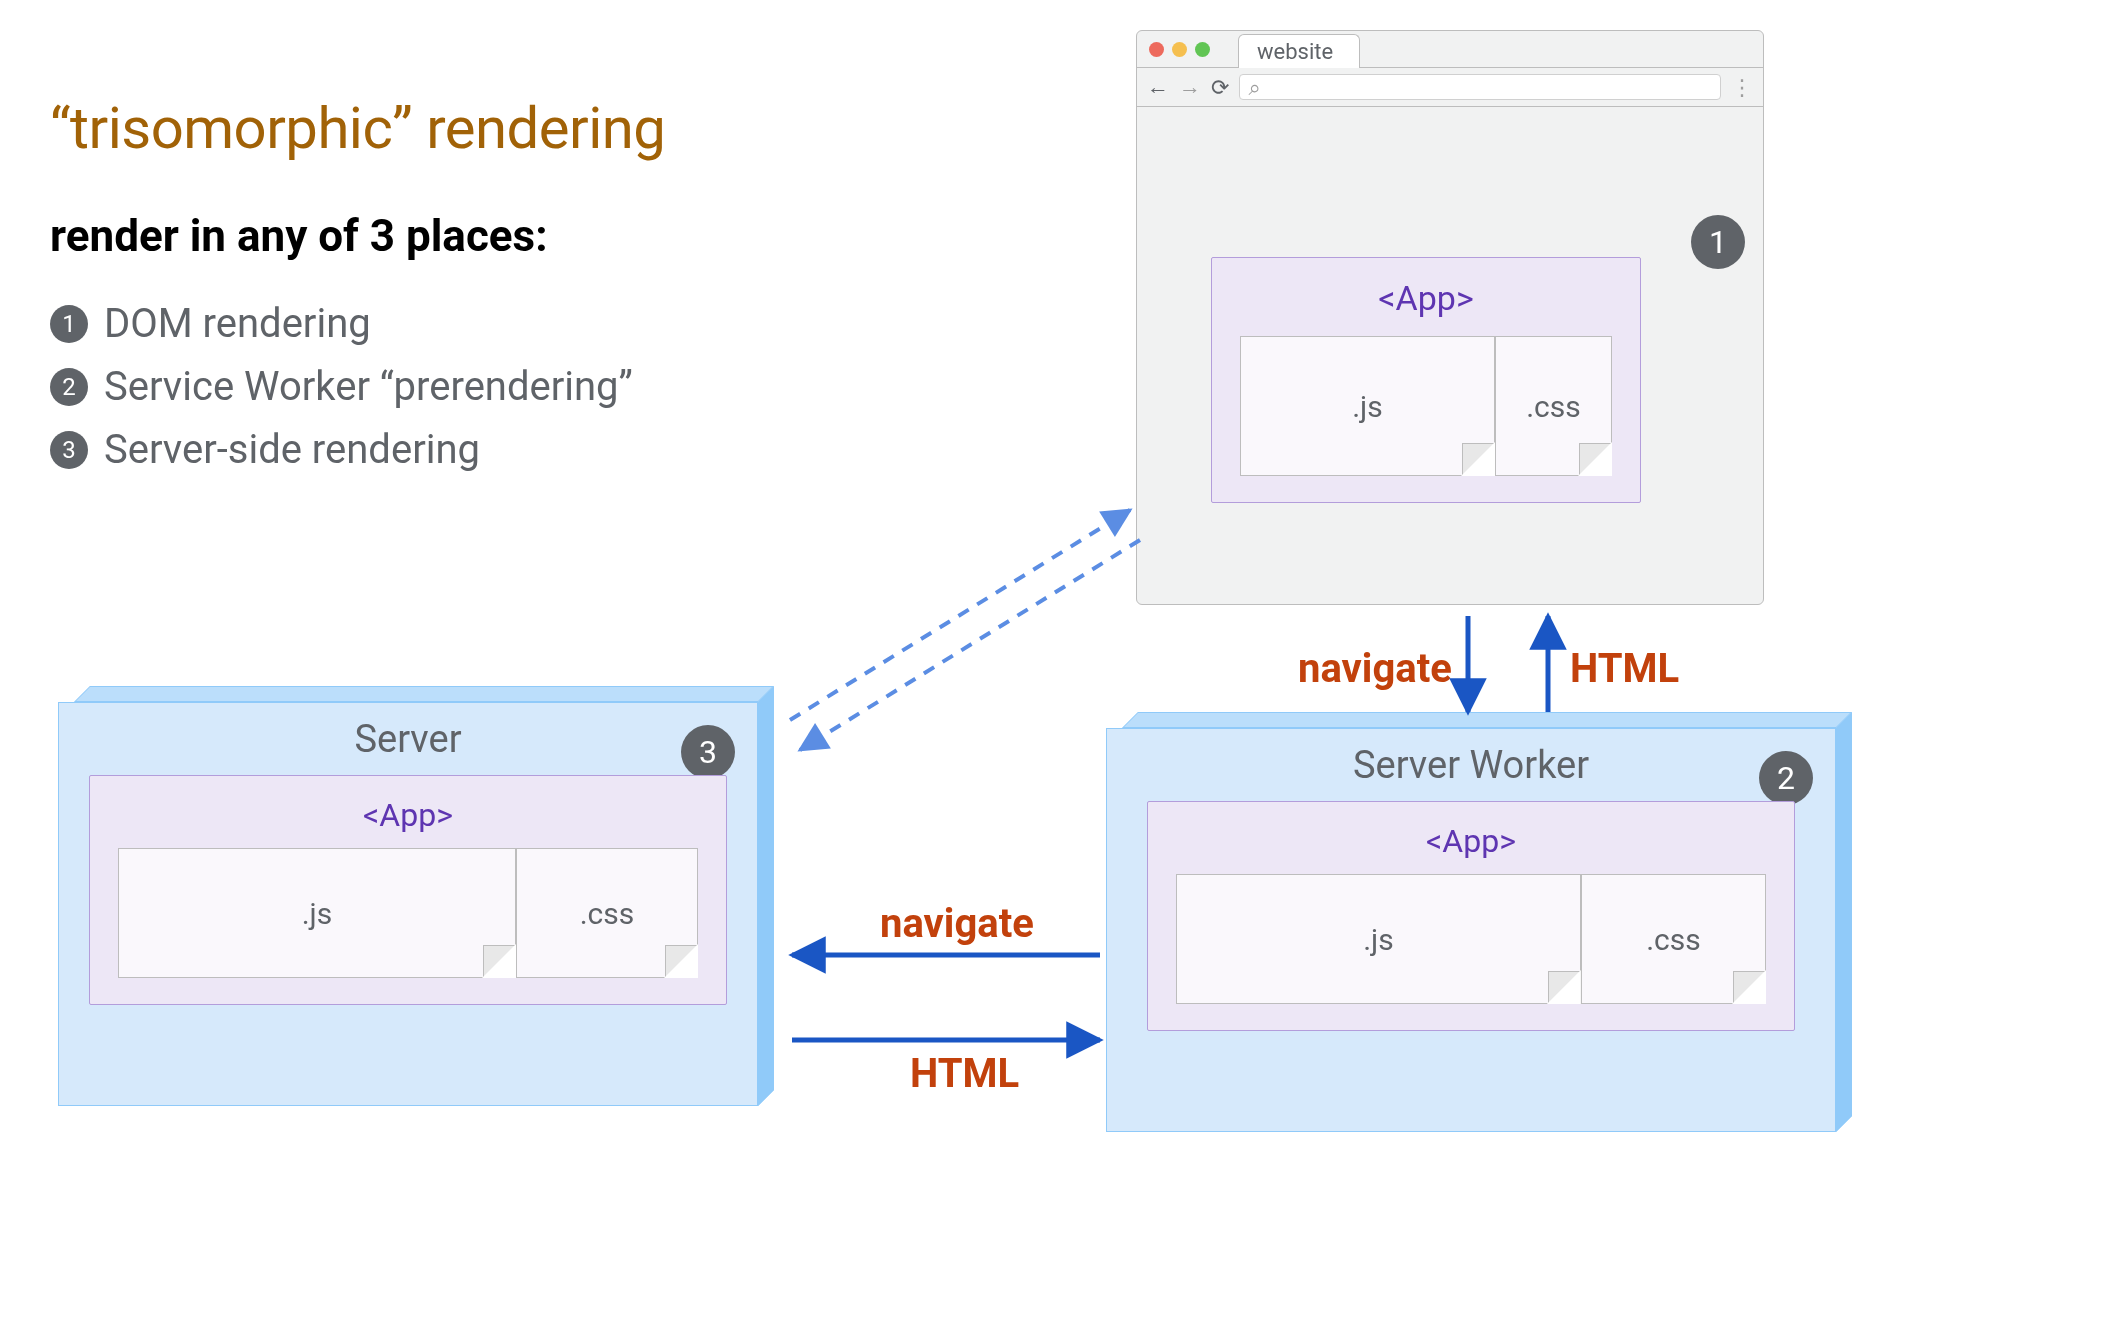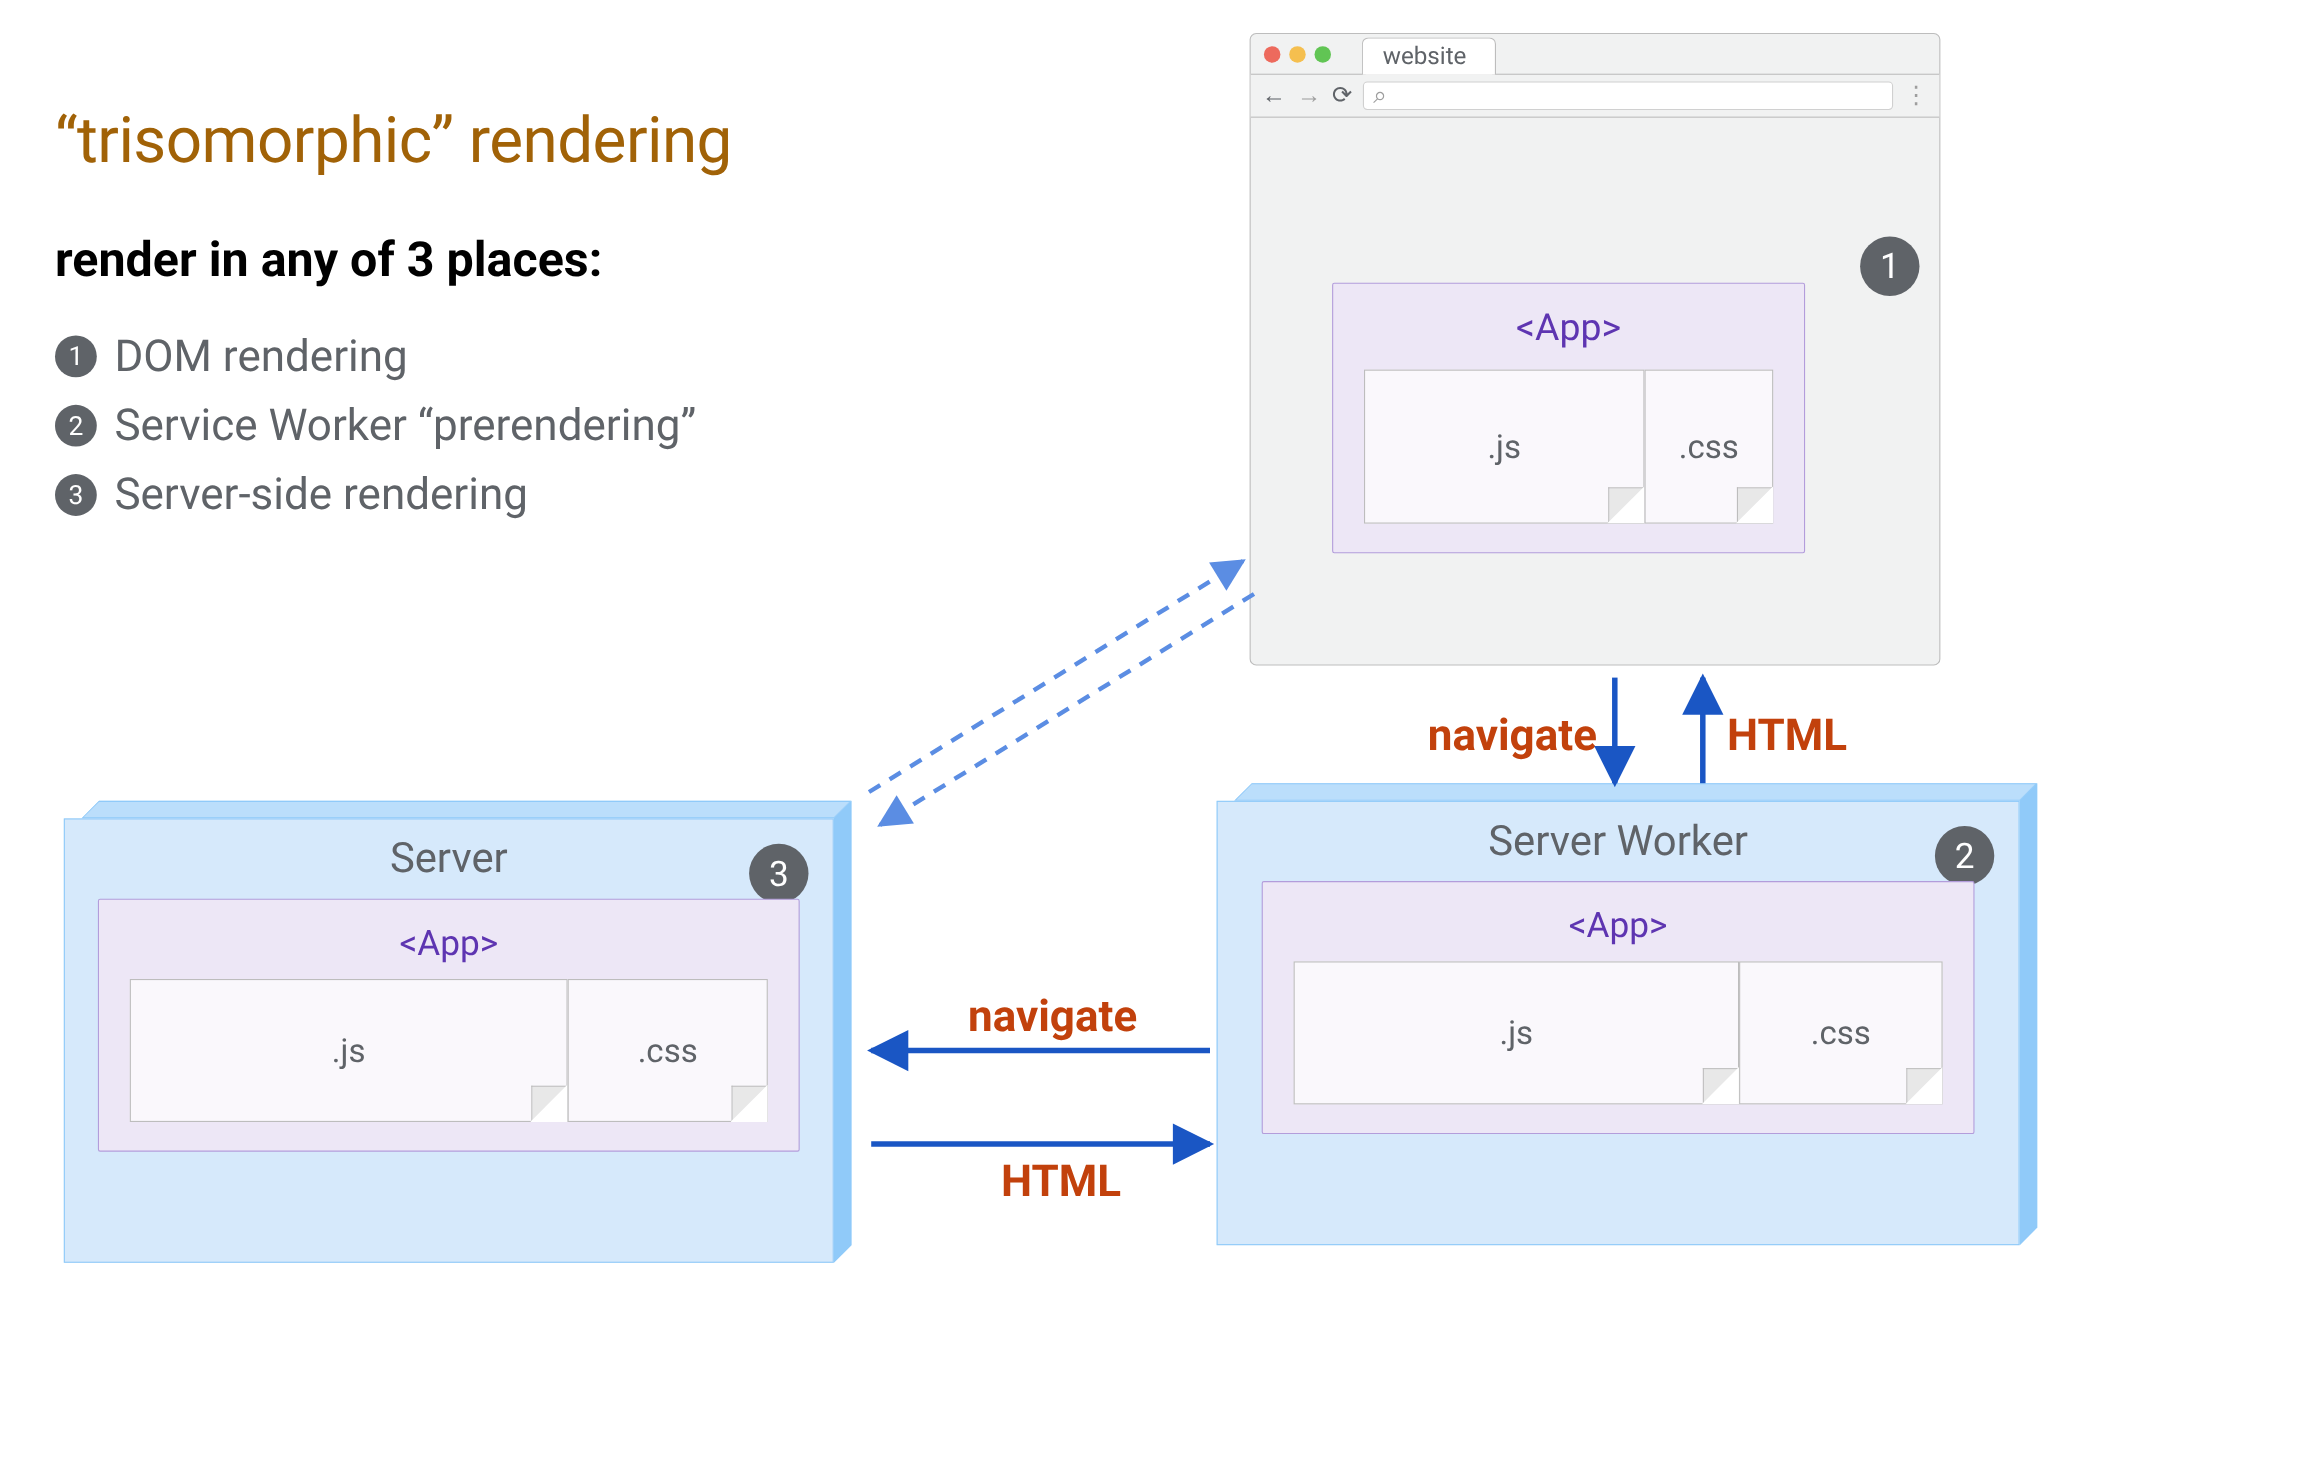--- a/index.html
+++ b/index.html
@@ -219,21 +219,21 @@
     margin-bottom: 14px;
   }
   .box3d .box-badge {
     position: absolute;
     right: 22px;
     top: 22px;
   }
   .box3d .app-panel { position: relative; left: 0; top: 0; width: auto; }
   .box3d .app-panel .app-label { font-size: 32px; margin-bottom: 14px; }
   .box3d .file.js, .box3d .file.css { height: 130px; }
-  #server-box { left: 58px; top: 728px; }
+  #server-box { left: 58px; top: 686px; }
   #sw-box { left: 1106px; top: 712px; width: 730px; }
   #sw-box .front-face { padding: 14px 40px 24px 40px; }
 
   
   svg.arrows {
     position: absolute;
     left: 0; top: 0; width: 2108px; height: 1328px;
     pointer-events: none;
   }
   .arrow-label {

